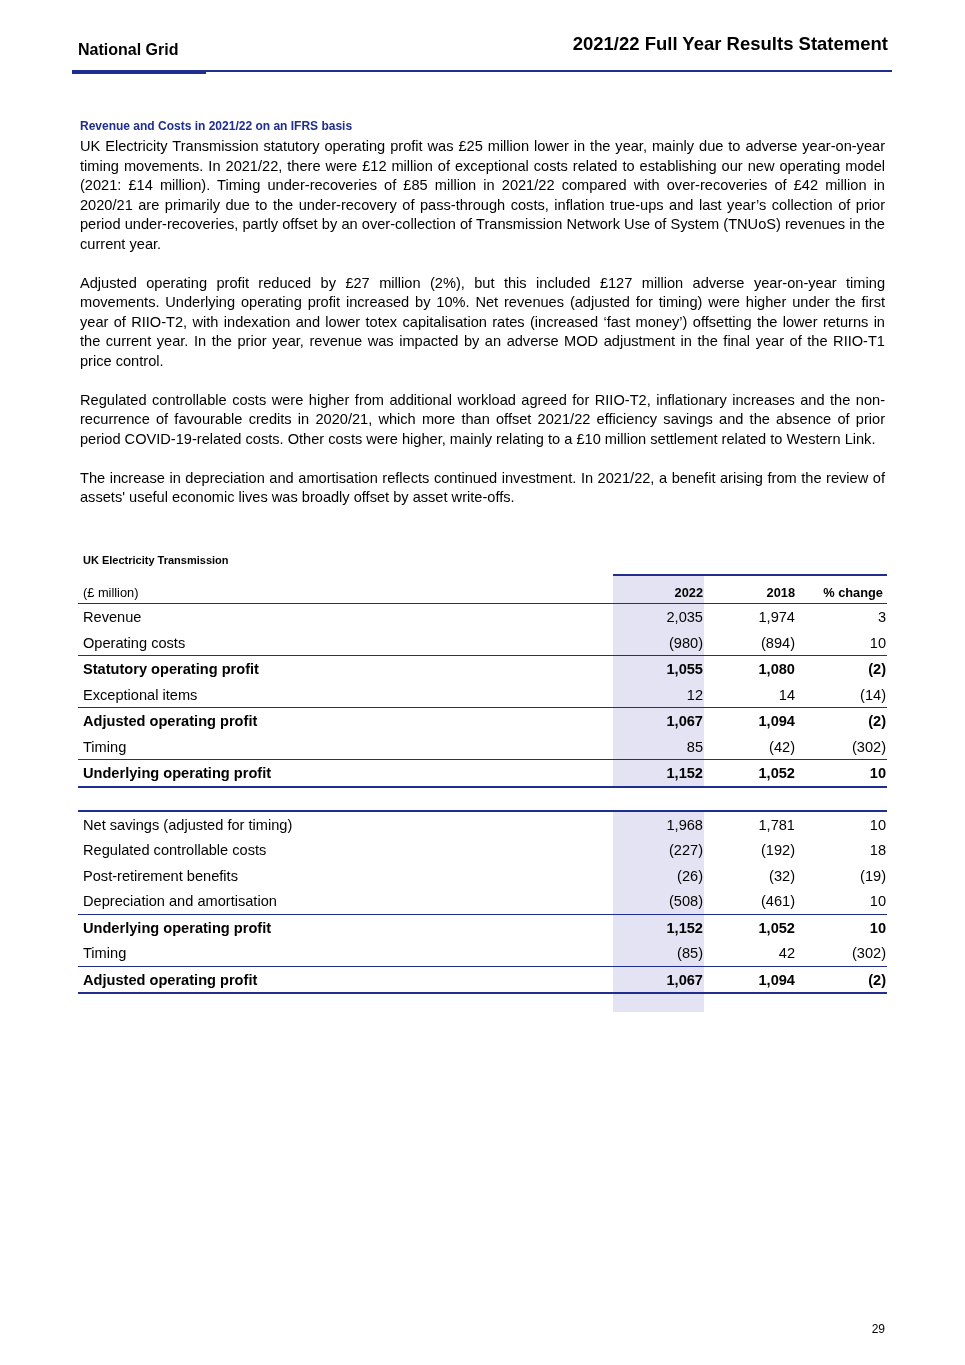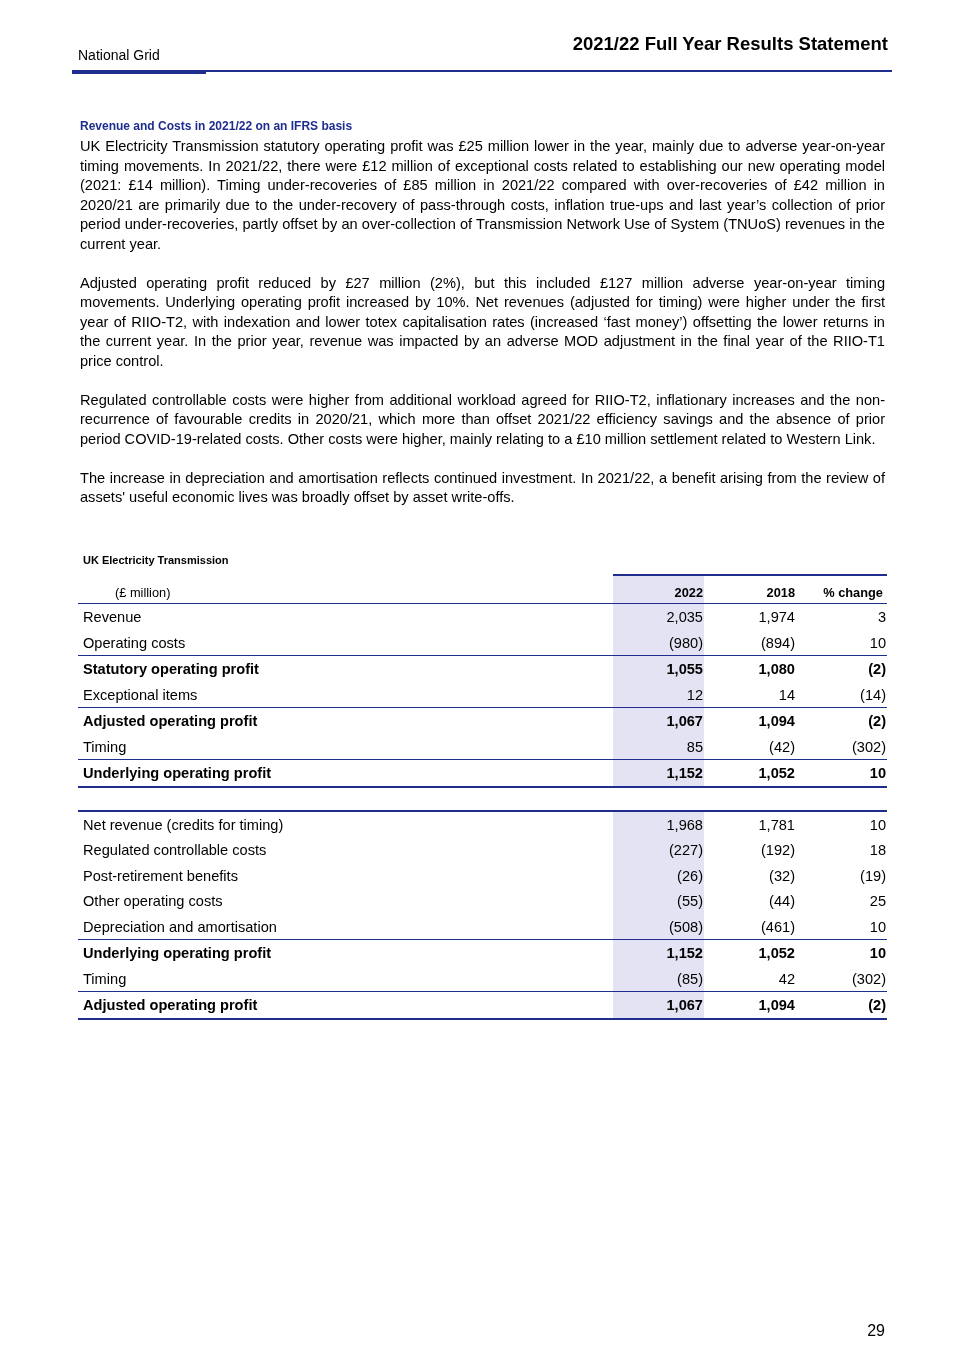--- a/index.html
+++ b/index.html
@@ -1,46 +1,46 @@
 <!DOCTYPE html>
 <html><head>
 <meta charset="utf-8">
 <style>
   html, body { margin: 0; padding: 0; background: #ffffff; }
   body { width: 965px; height: 1365px; position: relative; font-family: "Liberation Sans", sans-serif; color: #000; overflow: hidden; }
 
   .hdr { position: absolute; top: 33px; left: 78px; width: 810px; height: 26px; }
-  .hdr-left { position: absolute; left: 0; top: 14px; font-weight: normal; font-size: 14px; }
+  .hdr-left { position: absolute; left: 0; top: 8px; font-weight: bold; font-size: 16px; }
   .hdr-right { position: absolute; right: 0; top: 0; font-weight: bold; font-size: 18.5px; }
   .hdr-line { position: absolute; top: 70px; left: 72px; width: 820px; height: 2px; background: #1f2d8f; }
   .hdr-line-thick { position: absolute; top: 70px; left: 72px; width: 134px; height: 4px; background: #1f2d8f; }
 
   .content { position: absolute; top: 115px; left: 80px; width: 805px; }
   .section-title { color: #1f2d8f; font-size: 12px; line-height: 22px; margin: 0; }
   .para { font-size: 14.6px; line-height: 19.5px; text-align: justify; margin: 0 0 19.5px 0; }
 
   .tbl-title { position: absolute; top: 554px; left: 83px; font-weight: bold; font-size: 11px; }
   .tbl { position: absolute; top: 574px; left: 78px; width: 809px; }
   .shade { position: absolute; top: 0; left: 535px; width: 91px; background: #e4e3f3; }
   .row { position: relative; height: 25.5px; font-size: 14.6px; }
   .row .lbl { position: absolute; left: 5px; top: 5px; }
   .row .c1 { position: absolute; right: 184px; top: 5px; text-align: left; }
   .row .c2 { position: absolute; right: 92px; top: 5px; text-align: right; }
   .row .c3 { position: absolute; right: 1px; top: 5px; text-align: right; }
   .row.bold { font-weight: bold; }
   .row.head { font-size: 12.8px; height: 29px; }
-  .row.head .lbl, .row.head .c1, .row.head .c2, .row.head .c3 { top: 11px; margin-left: 32px; }
+  .row.head .lbl, .row.head .c1, .row.head .c2, .row.head .c3 { top: 11px; }
   .row.head .c1, .row.head .c2, .row.head .c3 { font-weight: bold; }
   .row.head .c3 { right: 4px; }
   .line-top { position: absolute; left: 535px; right: 0; top: 0; height: 2px; background: #1f2d8f; }
   .bt { border-top: 1.5px solid #1f2d8f; }
   .bb { border-bottom: 2px solid #1f2d8f; }
   .gap { height: 22px; position: relative; }
 
-  .page-num { position: absolute; top: 1322px; right: 80px; font-size: 16px; }
+  .page-num { position: absolute; top: 1322px; right: 80px; font-size: 12px; }
 </style>
 </head>
 <body>
 
 <div class="hdr">
   <div class="hdr-left">National Grid</div>
   <div class="hdr-right">2021/22 Full Year Results Statement</div>
 </div>
 <div class="hdr-line"></div>
 <div class="hdr-line-thick"></div>
@@ -106,45 +106,38 @@
     <span class="lbl">Underlying operating profit</span>
     <span class="c1">1,152</span>
     <span class="c2">1,052</span>
     <span class="c3">10</span>
   </div>
 
   <div class="gap bb" style="background:#fff;"></div>
 
   <div class="row">
     <div class="shade" style="height:25.5px;"></div>
-    <span class="lbl">Net revenue (credits for timing)</span>
+    <span class="lbl">Net savings (adjusted for timing)</span>
     <span class="c1">1,968</span>
     <span class="c2">1,781</span>
     <span class="c3">10</span>
   </div>
   <div class="row">
     <div class="shade" style="height:25.5px;"></div>
     <span class="lbl">Regulated controllable costs</span>
     <span class="c1">(227)</span>
     <span class="c2">(192)</span>
     <span class="c3">18</span>
   </div>
   <div class="row">
     <div class="shade" style="height:25.5px;"></div>
     <span class="lbl">Post-retirement benefits</span>
     <span class="c1">(26)</span>
     <span class="c2">(32)</span>
     <span class="c3">(19)</span>
-  </div>
-  <div class="row">
-    <div class="shade" style="height:25.5px;"></div>
-    <span class="lbl">Other operating costs</span>
-    <span class="c1">(55)</span>
-    <span class="c2">(44)</span>
-    <span class="c3">25</span>
   </div>
   <div class="row">
     <div class="shade" style="height:25.5px;"></div>
     <span class="lbl">Depreciation and amortisation</span>
     <span class="c1">(508)</span>
     <span class="c2">(461)</span>
     <span class="c3">10</span>
   </div>
   <div class="row bold bt">
     <div class="shade" style="height:25.5px;"></div>

